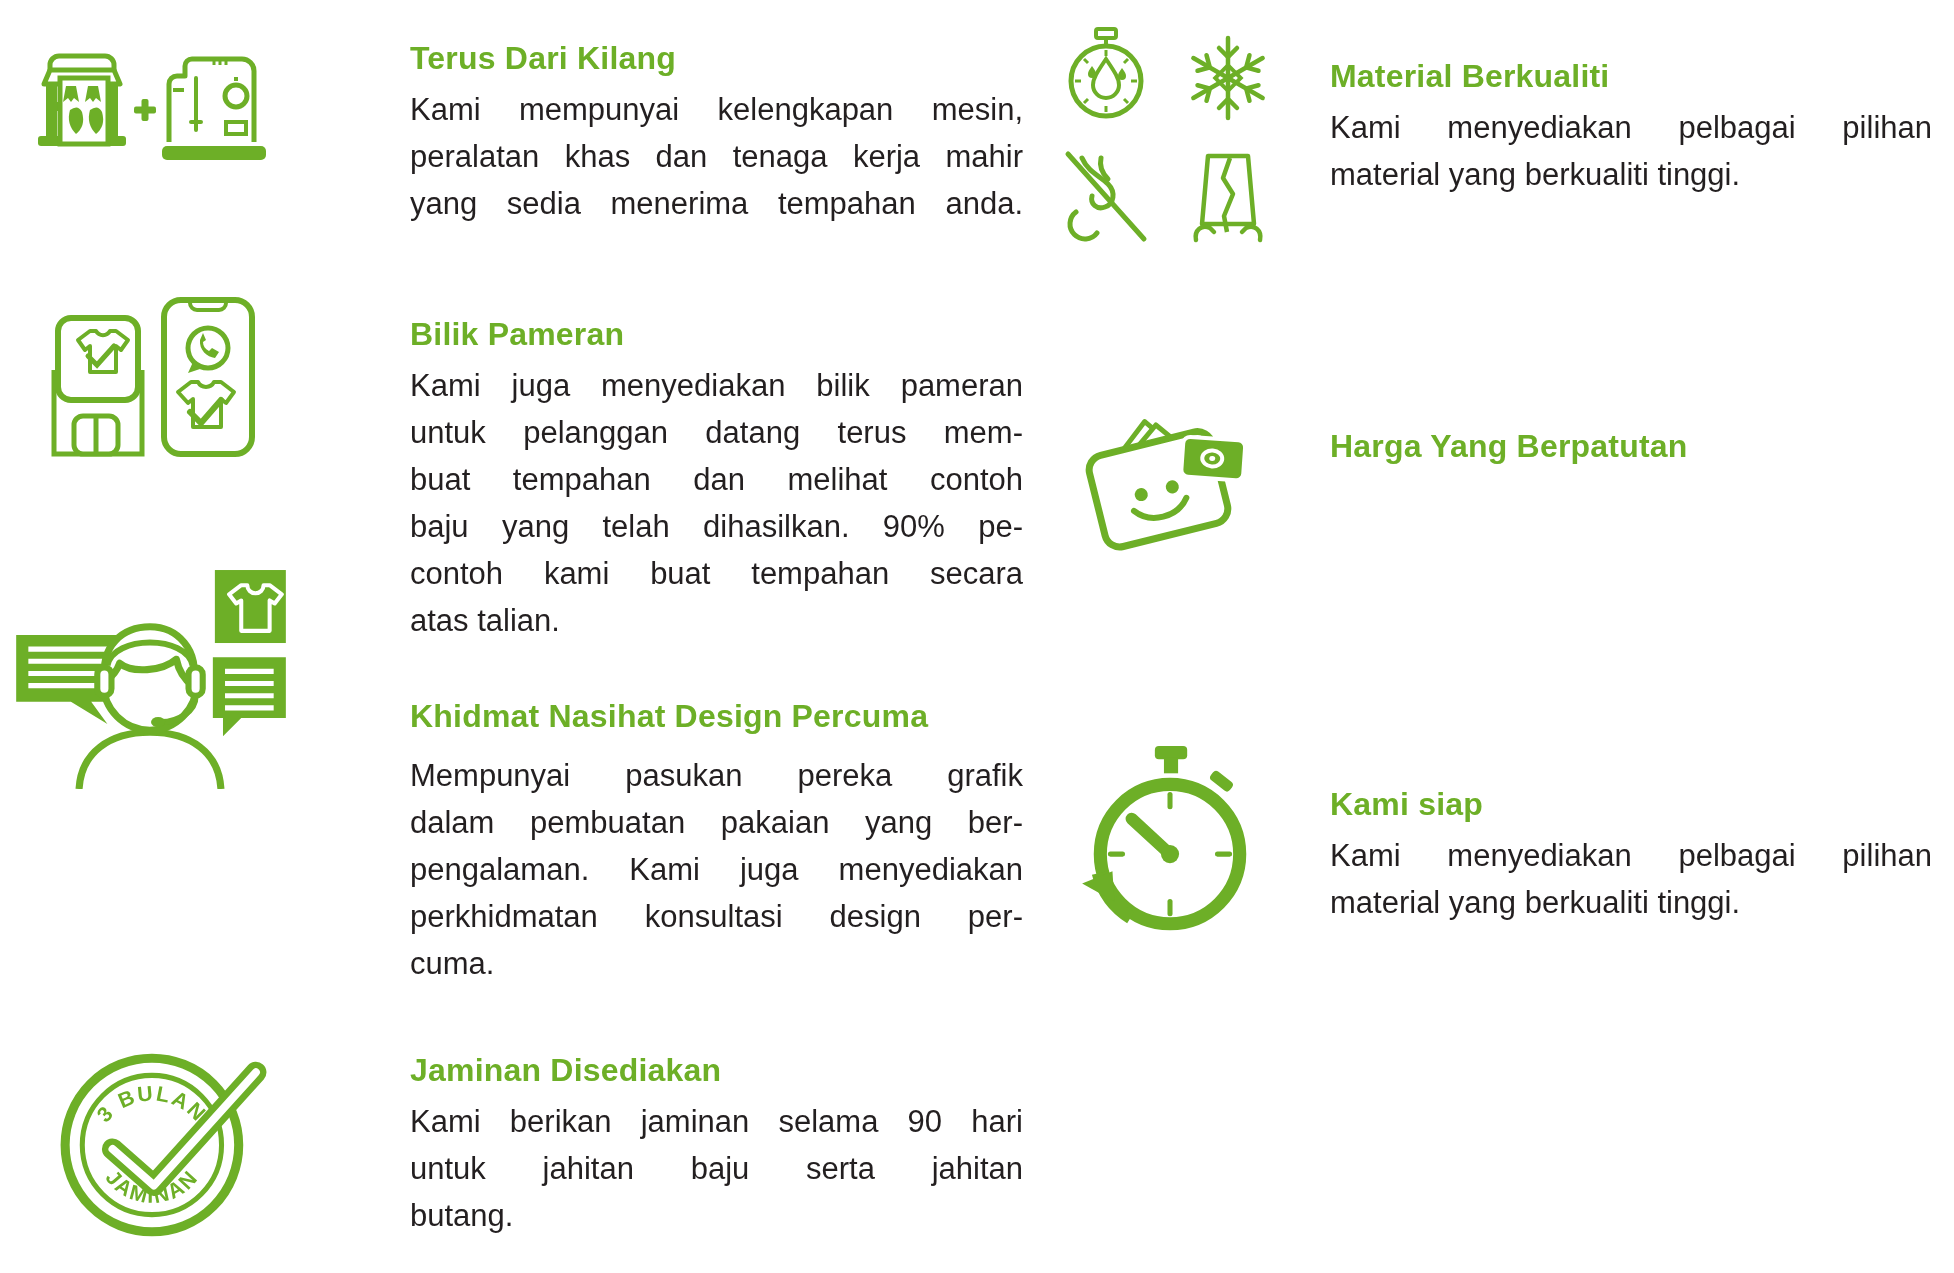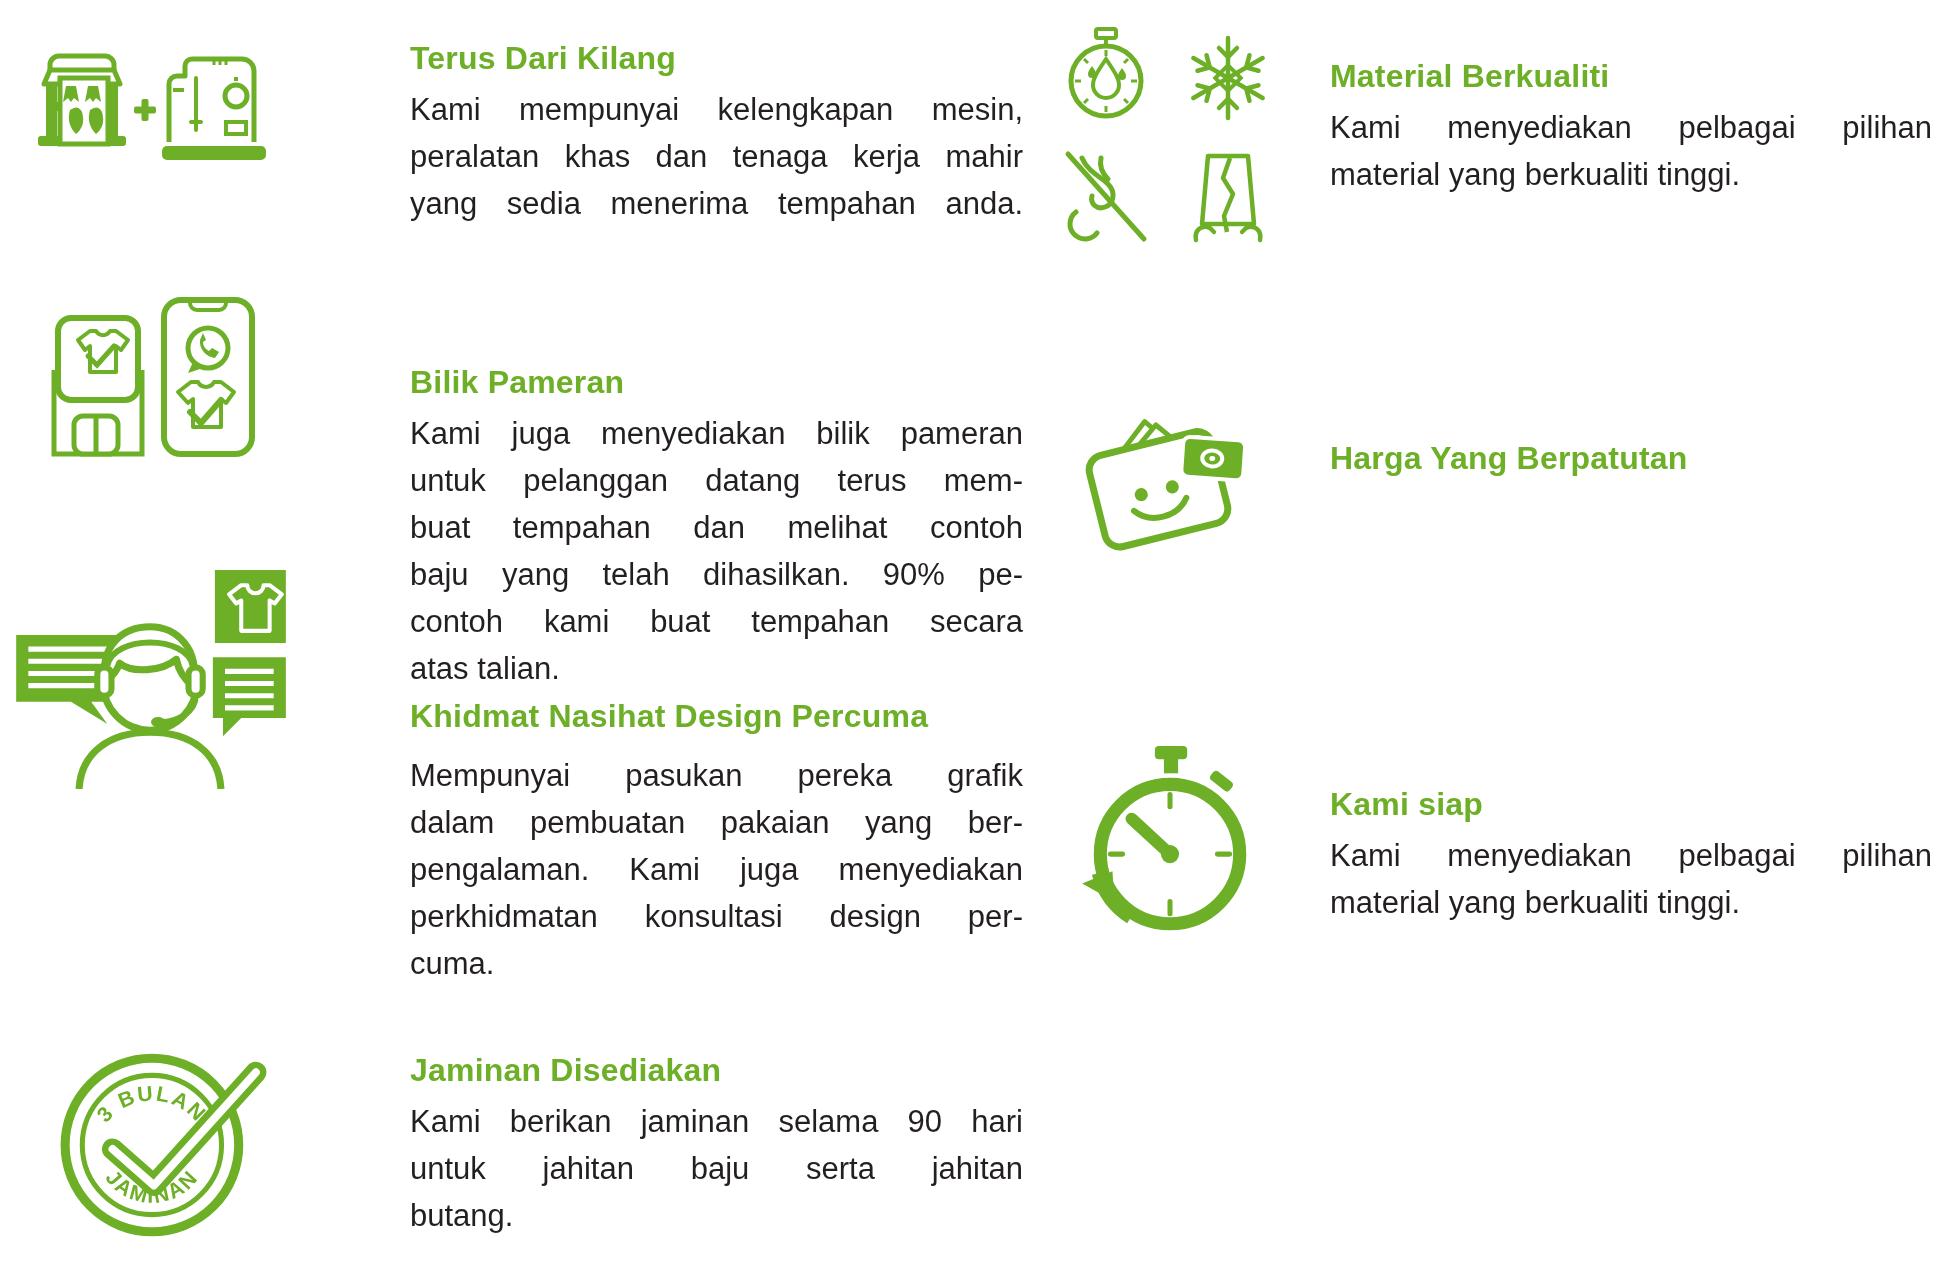--- a/index.html
+++ b/index.html
@@ -245,21 +245,21 @@
 
   <div class="tblock" style="left:410px; top:36px; width:613px;">
     <h2>Terus Dari Kilang</h2>
     <div class="body">
       <div class="line">Kami mempunyai kelengkapan mesin,</div>
       <div class="line">peralatan khas dan tenaga kerja mahir</div>
       <div class="line">yang sedia menerima tempahan anda.</div>
     </div>
   </div>
 
-  <div class="tblock" style="left:410px; top:312px; width:613px;margin-top:48px;">
+  <div class="tblock" style="left:410px; top:312px; width:613px;">
     <h2>Bilik Pameran</h2>
     <div class="body">
       <div class="line">Kami juga menyediakan bilik pameran</div>
       <div class="line">untuk pelanggan datang terus mem-</div>
       <div class="line">buat tempahan dan melihat contoh</div>
       <div class="line">baju yang telah dihasilkan. 90% pe-</div>
       <div class="line">contoh kami buat tempahan secara</div>
       <div class="line last">atas talian.</div>
     </div>
   </div>
@@ -285,21 +285,21 @@
   </div>
 
   <div class="tblock" style="left:1330px; top:54px; width:602px;">
     <h2>Material Berkualiti</h2>
     <div class="body">
       <div class="line">Kami menyediakan pelbagai pilihan</div>
       <div class="line last">material yang berkualiti tinggi.</div>
     </div>
   </div>
 
-  <div class="tblock" style="left:1330px; top:436px; width:602px;">
+  <div class="tblock" style="left:1330px; top:424px; width:602px;">
     <h2>Harga Yang Berpatutan</h2>
   </div>
 
   <div class="tblock" style="left:1330px; top:782px; width:602px;">
     <h2>Kami siap</h2>
     <div class="body">
       <div class="line">Kami menyediakan pelbagai pilihan</div>
       <div class="line last">material yang berkualiti tinggi.</div>
     </div>
   </div>

